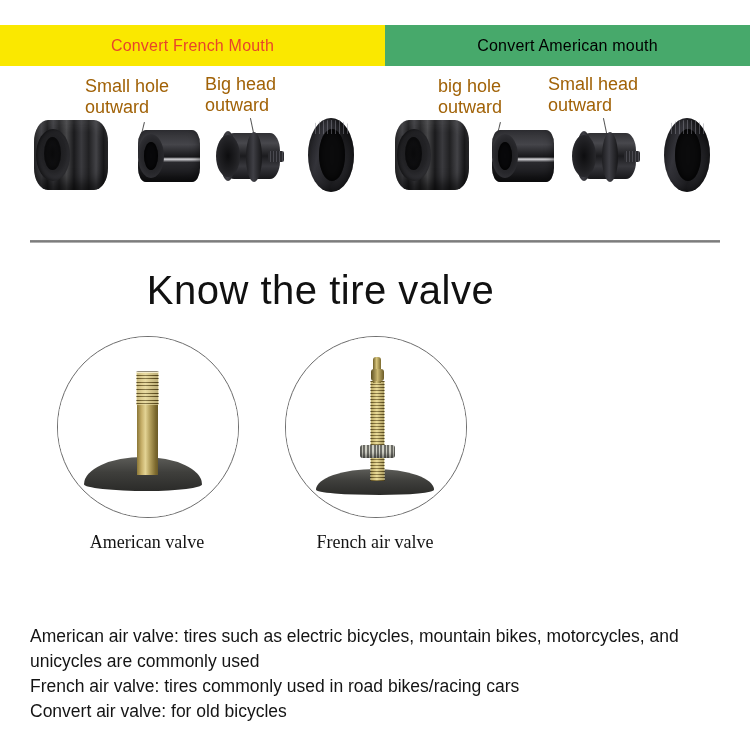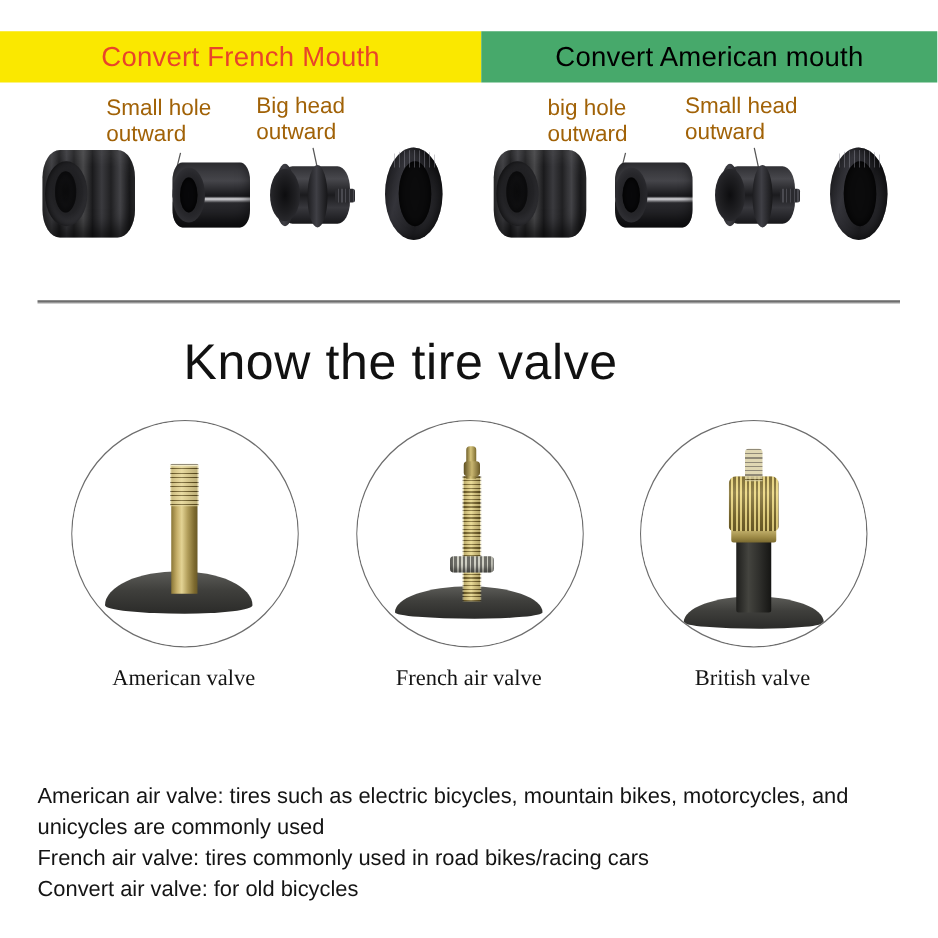--- a/index.html
+++ b/index.html
@@ -24,21 +24,21 @@
     left: 0;
     width: 750px;
     height: 41px;
     display: flex;
   }
   .band {
     display: flex;
     align-items: center;
     justify-content: center;
     height: 100%;
-    font-size: 22px;
+    font-size: 16px;
     letter-spacing: .2px;
     white-space: nowrap;
   }
   .band-left  { width: 385px; }
   .band-right { width: 365px; }
 
   
   .parts-section {
     position: absolute;
     top: 66px;
@@ -472,36 +472,20 @@
         <div class="fr-nut"></div>
       </div>
       <div class="circle-gap gap-top"></div>
       <div class="circle-gap gap-bottom"></div>
       <div class="circle-gap gap-left"></div>
       <div class="circle-gap gap-right"></div>
     </div>
     <div class="valve-caption">French air valve</div>
   </div>
 
-  <div class="valve-cell cell-3">
-    <div class="valve-circle">
-      <div class="valve-art">
-        <div class="rubber-base br-base"></div>
-        <div class="br-rubber"></div>
-        <div class="br-collar"></div>
-        <div class="br-knurl"></div>
-        <div class="br-tip"></div>
-      </div>
-      <div class="circle-gap gap-top"></div>
-      <div class="circle-gap gap-bottom"></div>
-      <div class="circle-gap gap-left"></div>
-      <div class="circle-gap gap-right"></div>
-    </div>
-    <div class="valve-caption">British valve</div>
-  </div>
 </div>
 
 <div class="description">
   <div class="desc-line">American air valve: tires such as electric bicycles, mountain bikes, motorcycles, and</div>
   <div class="desc-line">unicycles are commonly used</div>
   <div class="desc-line">French air valve: tires commonly used in road bikes/racing cars</div>
   <div class="desc-line">Convert air valve: for old bicycles</div>
 </div>
 
 </body></html>

